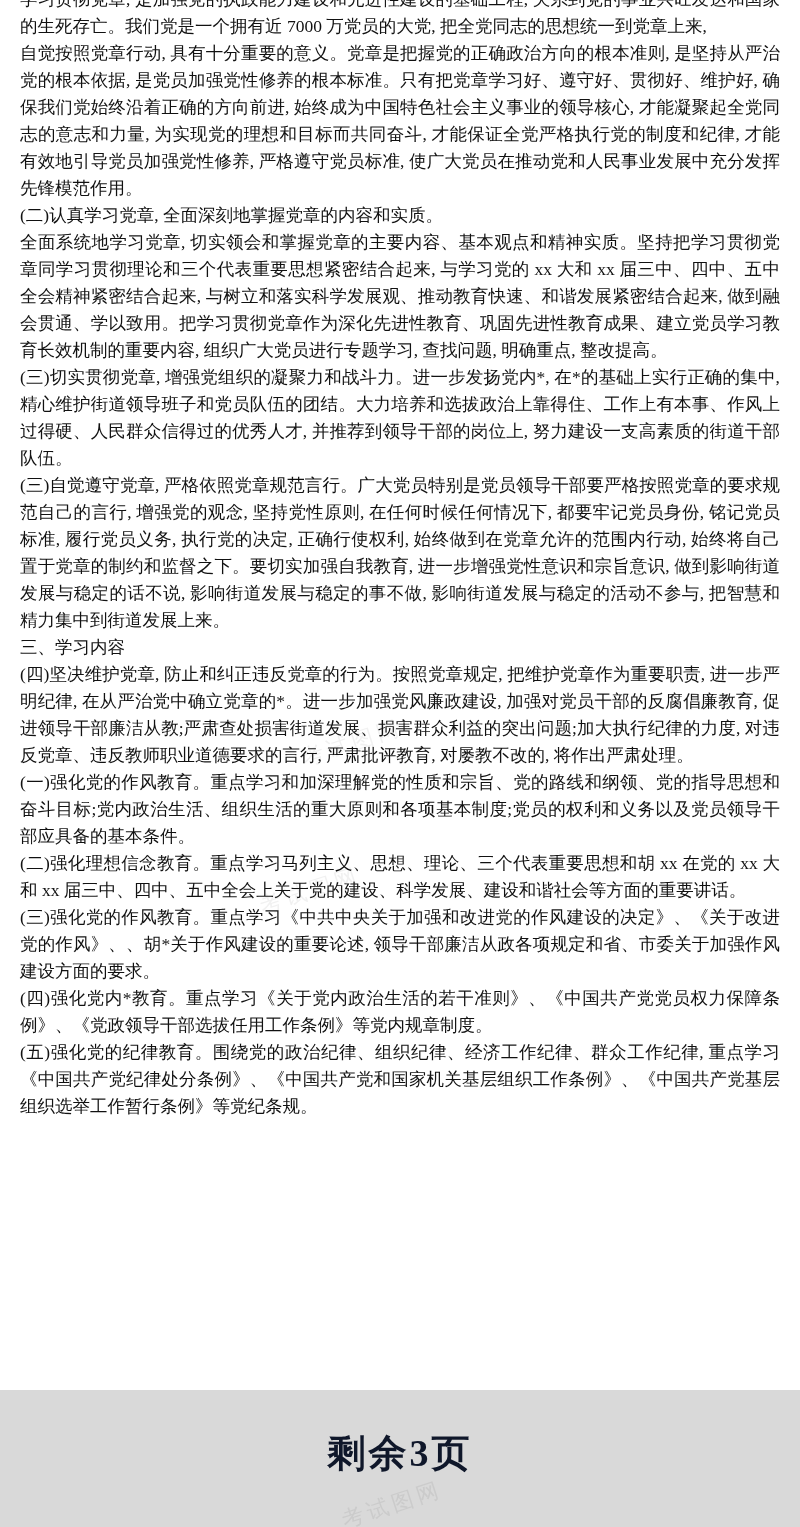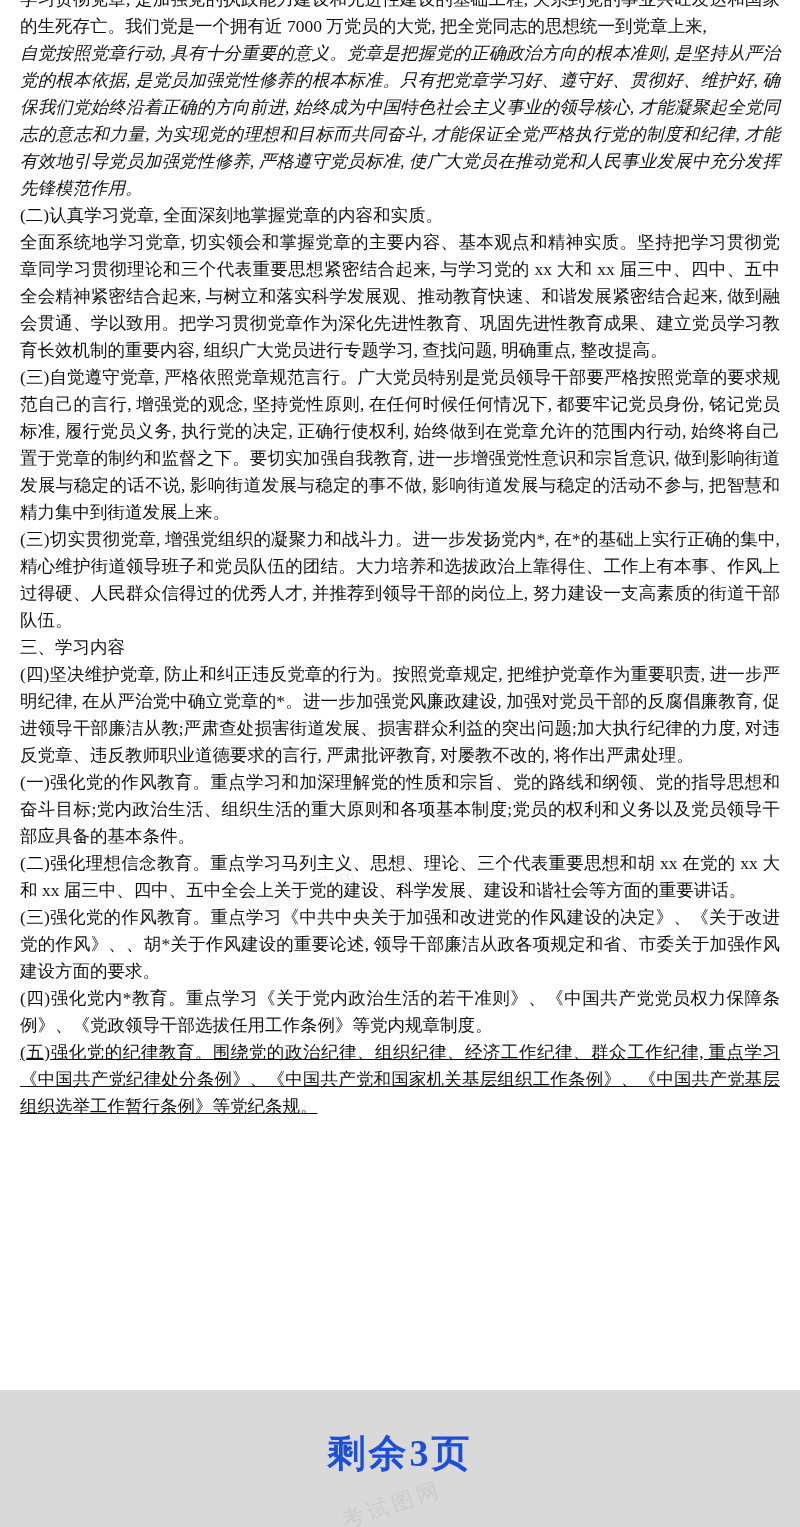--- a/index.html
+++ b/index.html
@@ -20,22 +20,22 @@
     line-height: 27px;
     text-align: justify;
     text-justify: inter-ideograph;
     word-break: break-all;
     z-index: 2;
   }
   .content p { margin: 0; }
   
   .clip { overflow: hidden; }
   .clip p { margin-top: -14px; }
-  .section-gap { margin-top: 49px; font-style: italic; }
-  .small-gap { margin-top: 8px; text-decoration: underline; }
+  .section-gap { margin-top: 49px; }
+  .small-gap { margin-top: 8px; }
   .med-gap { margin-top: 16px; }
 
   .watermark {
     position: absolute;
     z-index: 1;
     font-size: 22px;
     color: rgba(120, 120, 120, 0.10);
     transform: rotate(-18deg);
     letter-spacing: 4px;
     white-space: nowrap;
@@ -58,43 +58,43 @@
     align-items: flex-start;
     justify-content: center;
     gap: 52px;
     padding-top: 38px;
     box-sizing: border-box;
     cursor: pointer;
   }
   .footer-band span {
     font-size: 38px;
     font-weight: bold;
-    color: #1d4ed8;
+    color: #0f172a;
     letter-spacing: 3px;
     font-family: "Liberation Serif", "DejaVu Serif", serif;
   }
 </style>
 </head>
 <body>
 
 <div class="page">
 
   <span class="watermark wm-1">考试图网</span>
   <span class="watermark wm-2">考试图网</span>
   <span class="watermark wm-3">考试图网</span>
 
   <div class="content">
     <div class="clip">
       <p>学习贯彻党章, 是加强党的执政能力建设和先进性建设的基础工程, 关系到党的事业兴旺发达和国家的生死存亡。我们党是一个拥有近 7000 万党员的大党, 把全党同志的思想统一到党章上来,</p>
     </div>
     <p class="section-gap">自觉按照党章行动, 具有十分重要的意义。党章是把握党的正确政治方向的根本准则, 是坚持从严治党的根本依据, 是党员加强党性修养的根本标准。只有把党章学习好、遵守好、贯彻好、维护好, 确保我们党始终沿着正确的方向前进, 始终成为中国特色社会主义事业的领导核心, 才能凝聚起全党同志的意志和力量, 为实现党的理想和目标而共同奋斗, 才能保证全党严格执行党的制度和纪律, 才能有效地引导党员加强党性修养, 严格遵守党员标准, 使广大党员在推动党和人民事业发展中充分发挥先锋模范作用。</p>
     <p>(二)认真学习党章, 全面深刻地掌握党章的内容和实质。</p>
     <p>全面系统地学习党章, 切实领会和掌握党章的主要内容、基本观点和精神实质。坚持把学习贯彻党章同学习贯彻理论和三个代表重要思想紧密结合起来, 与学习党的 xx 大和 xx 届三中、四中、五中全会精神紧密结合起来, 与树立和落实科学发展观、推动教育快速、和谐发展紧密结合起来, 做到融会贯通、学以致用。把学习贯彻党章作为深化先进性教育、巩固先进性教育成果、建立党员学习教育长效机制的重要内容, 组织广大党员进行专题学习, 查找问题, 明确重点, 整改提高。</p>
+    <p>(三)切实贯彻党章, 增强党组织的凝聚力和战斗力。进一步发扬党内*, 在*的基础上实行正确的集中, 精心维护街道领导班子和党员队伍的团结。大力培养和选拔政治上靠得住、工作上有本事、作风上过得硬、人民群众信得过的优秀人才, 并推荐到领导干部的岗位上, 努力建设一支高素质的街道干部队伍。</p>
     <p>(三)自觉遵守党章, 严格依照党章规范言行。广大党员特别是党员领导干部要严格按照党章的要求规范自己的言行, 增强党的观念, 坚持党性原则, 在任何时候任何情况下, 都要牢记党员身份, 铭记党员标准, 履行党员义务, 执行党的决定, 正确行使权利, 始终做到在党章允许的范围内行动, 始终将自己置于党章的制约和监督之下。要切实加强自我教育, 进一步增强党性意识和宗旨意识, 做到影响街道发展与稳定的话不说, 影响街道发展与稳定的事不做, 影响街道发展与稳定的活动不参与, 把智慧和精力集中到街道发展上来。</p>
-    <p>(三)切实贯彻党章, 增强党组织的凝聚力和战斗力。进一步发扬党内*, 在*的基础上实行正确的集中, 精心维护街道领导班子和党员队伍的团结。大力培养和选拔政治上靠得住、工作上有本事、作风上过得硬、人民群众信得过的优秀人才, 并推荐到领导干部的岗位上, 努力建设一支高素质的街道干部队伍。</p>
     <p>三、学习内容</p>
     <p>(四)坚决维护党章, 防止和纠正违反党章的行为。按照党章规定, 把维护党章作为重要职责, 进一步严明纪律, 在从严治党中确立党章的*。进一步加强党风廉政建设, 加强对党员干部的反腐倡廉教育, 促进领导干部廉洁从教;严肃查处损害街道发展、损害群众利益的突出问题;加大执行纪律的力度, 对违反党章、违反教师职业道德要求的言行, 严肃批评教育, 对屡教不改的, 将作出严肃处理。</p>
     <p>(一)强化党的作风教育。重点学习和加深理解党的性质和宗旨、党的路线和纲领、党的指导思想和奋斗目标;党内政治生活、组织生活的重大原则和各项基本制度;党员的权利和义务以及党员领导干部应具备的基本条件。</p>
     <p>(二)强化理想信念教育。重点学习马列主义、思想、理论、三个代表重要思想和胡 xx 在党的 xx 大和 xx 届三中、四中、五中全会上关于党的建设、科学发展、建设和谐社会等方面的重要讲话。</p>
     <p>(三)强化党的作风教育。重点学习《中共中央关于加强和改进党的作风建设的决定》、《关于改进党的作风》、、胡*关于作风建设的重要论述, 领导干部廉洁从政各项规定和省、市委关于加强作风建设方面的要求。</p>
     <p>(四)强化党内*教育。重点学习《关于党内政治生活的若干准则》、《中国共产党党员权力保障条例》、《党政领导干部选拔任用工作条例》等党内规章制度。</p>
     <p class="small-gap">(五)强化党的纪律教育。围绕党的政治纪律、组织纪律、经济工作纪律、群众工作纪律, 重点学习《中国共产党纪律处分条例》、《中国共产党和国家机关基层组织工作条例》、《中国共产党基层组织选举工作暂行条例》等党纪条规。</p>
   </div>
 
   <div class="footer-band">

